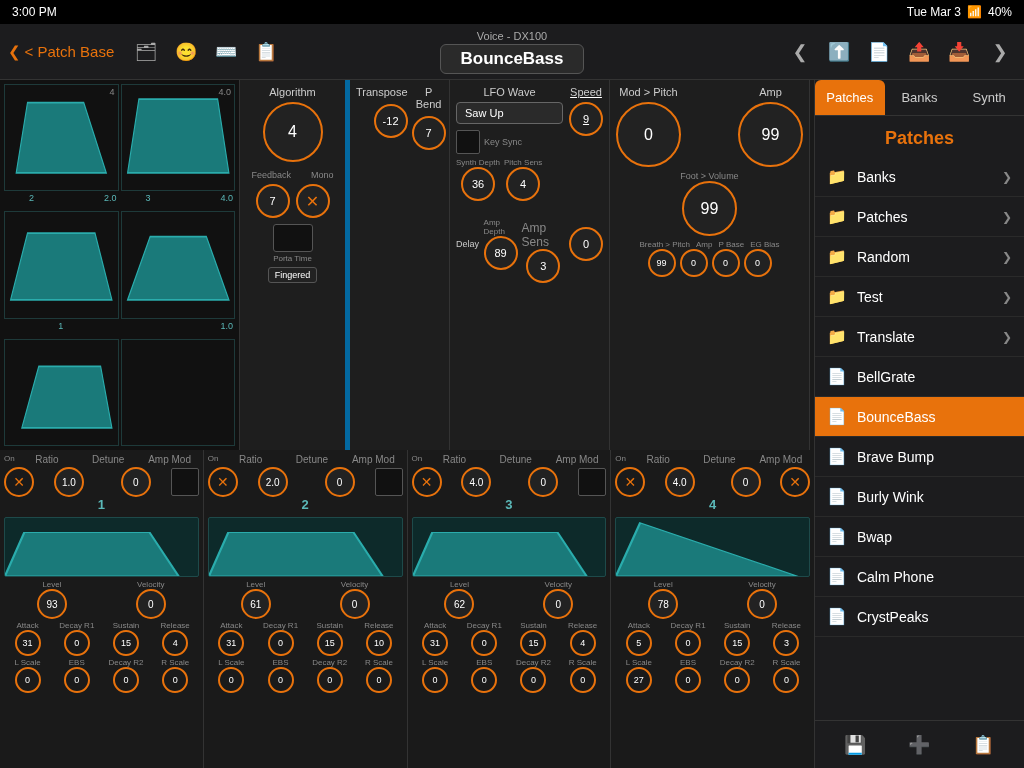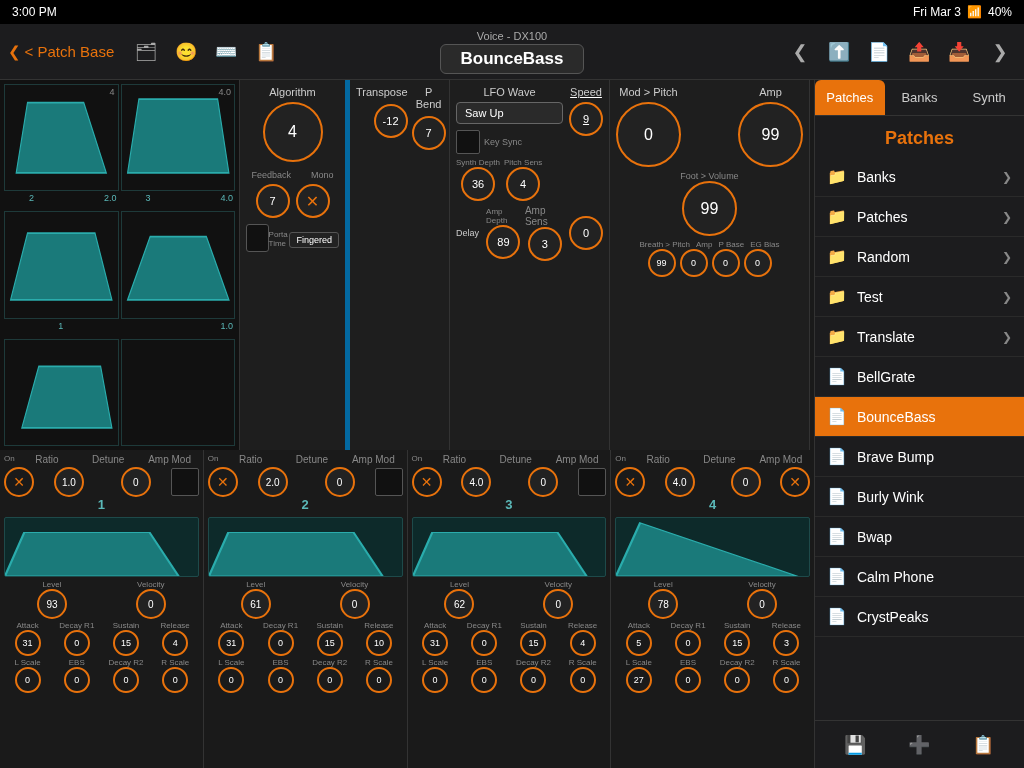--- a/index.html
+++ b/index.html
@@ -535,21 +535,21 @@
       stroke-width: 1;
     }
 
   </style>
 </head>
 <body>
 
 <div class="status-bar">
   <div>3:00 PM</div>
   <div class="status-bar-right">
-    <span>Fri Mar 3</span>
+    <span>Tue Mar 3</span>
     <span>📶</span>
     <span>40%</span>
   </div>
 </div>
 
 <div class="top-nav">
   <div class="nav-left">
     <div class="nav-back">
       <span>❮</span>
       <span>&lt; Patch Base</span>
@@ -648,21 +648,21 @@
           </div>
           <div class="feedback-mono" style="justify-content:center; margin-top:4px;">
             <div class="feedback-knob-area">
               <div class="knob knob-small">
                 <span>7</span>
               </div>
             </div>
             <div class="x-button">✕</div>
           </div>
         </div>
-        <div style="margin-top:6px; display:flex; flex-direction:row; align-items:center;justify-content:flex-end;">
+        <div style="margin-top:6px; display:flex; flex-direction:column; align-items:center;justify-content:flex-end;">
           <div style="width:40px; height:28px; border:1px solid #555; background:#111; border-radius:3px;"></div>
           <div style="font-size:8px; color:#888; margin-top:2px;">Porta Time</div>
           <div style="margin-top:4px; font-size:9px; color:#fff; background:#222; border:1px solid #555; border-radius:3px; padding:2px 6px;">Fingered</div>
         </div>
       </div>
 
       <div class="transpose-section">
         <div class="two-col">
           <div class="col-item">
             <div class="section-title">Transpose</div>
@@ -712,21 +712,21 @@
         </div>
         <div style="margin-top:4px; display:flex; gap:4px; align-items:center;">
           <div style="font-size:9px; color:#ccc; width:30px;">Delay</div>
           <div style="display:flex; flex-direction:column; align-items:center;">
             <div style="font-size:8px; color:#888;">Amp Depth</div>
             <div class="knob knob-small">
               <span>89</span>
             </div>
           </div>
           <div style="display:flex; flex-direction:column; align-items:center;">
-            <div style="font-size:10px; color:#888;">Amp Sens</div>
+            <div style="font-size:12px; color:#888;margin-top:16px;">Amp Sens</div>
             <div class="knob knob-small">
               <span>3</span>
             </div>
           </div>
           <div style="display:flex; flex-direction:column; align-items:center; margin-left:auto;">
             <div class="knob knob-small">
               <span>0</span>
             </div>
           </div>
         </div>

